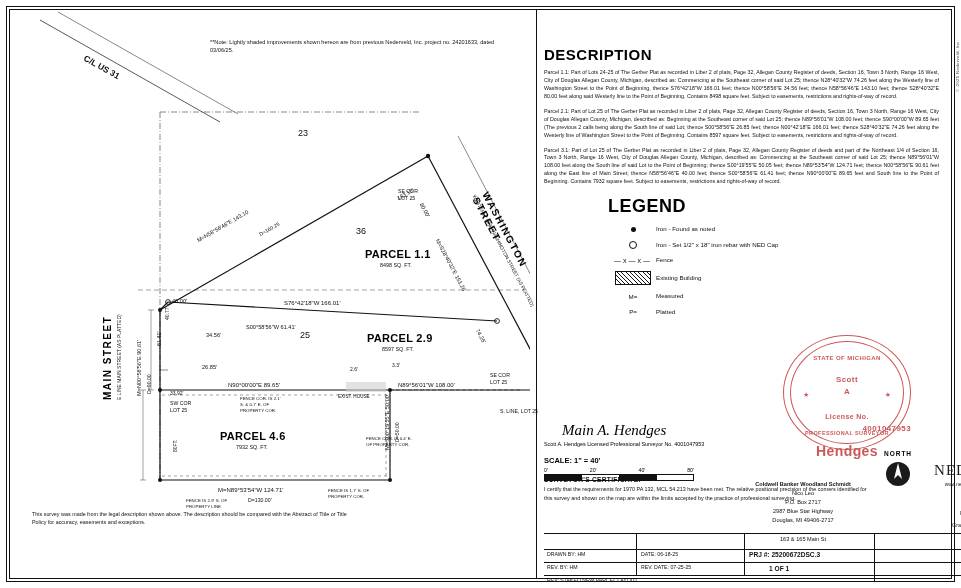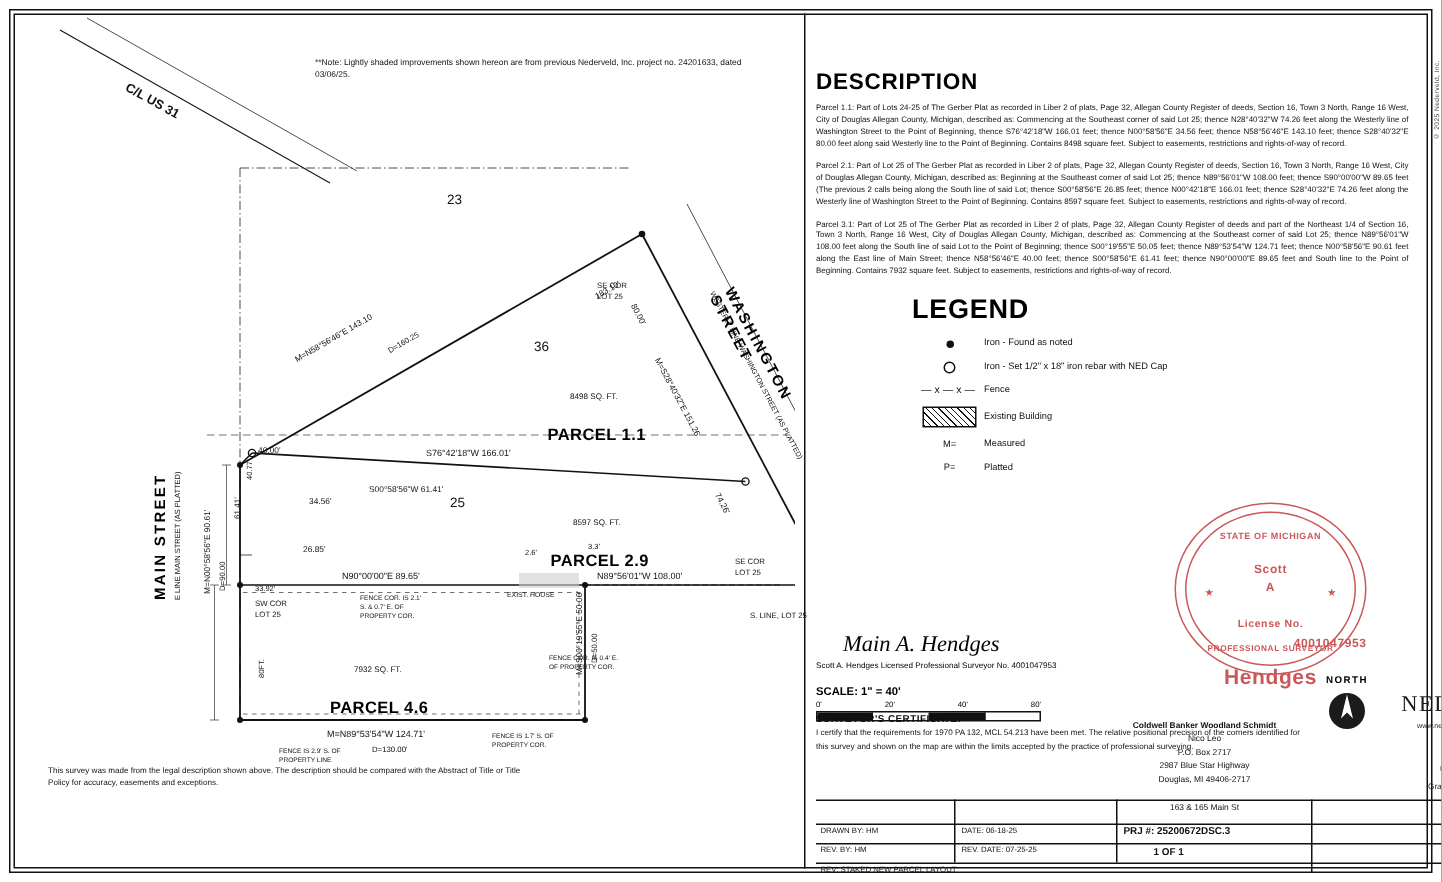--- a/index.html
+++ b/index.html
@@ -73,21 +73,21 @@
   .seal-lic{top:78px;font-size:7px;}
   .seal-num{top:89px;font-size:8px;text-align:right;}
   .seal-bot{bottom:14px;font-size:5.5px;}
   .seal-star{position:absolute;color:#c23b3b;font-size:7px;}
 
   
   #drawing{position:absolute;left:10px;top:10px;width:520px;height:568px;}
   .note{position:absolute;font-size:5.6px;color:#111;line-height:1.5;}
   .lbl{position:absolute;font-size:6px;color:#111;white-space:nowrap;}
   .lbl.b{font-weight:bold;}
-  .big{font-size:11px;font-weight:bold;letter-spacing:.3px;margin-top:36px;}
+  .big{font-size:11px;font-weight:bold;letter-spacing:.3px;}
   .streetlbl{font-size:10px;font-weight:bold;letter-spacing:1.5px;}
   .small{font-size:5.2px;}
   .footnote{position:absolute;font-size:5.4px;line-height:1.55;color:#111;}
 
   
   .edgetxt{position:absolute;right:1px;top:40px;font-size:4.4px;color:#444;
     writing-mode:vertical-rl;transform:rotate(180deg);letter-spacing:.3px;}
 </style>
 </head>
 <body>

